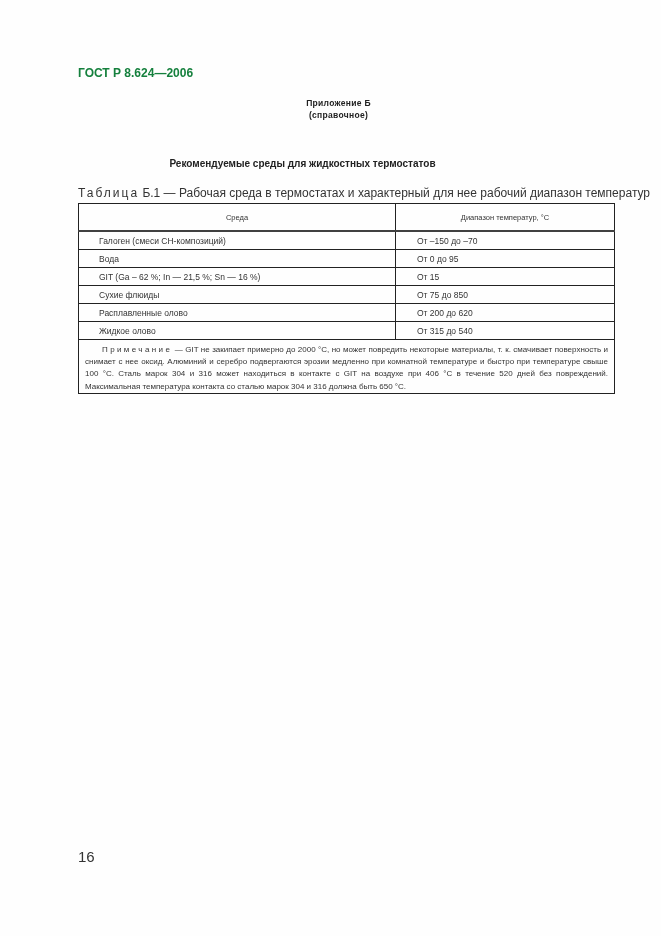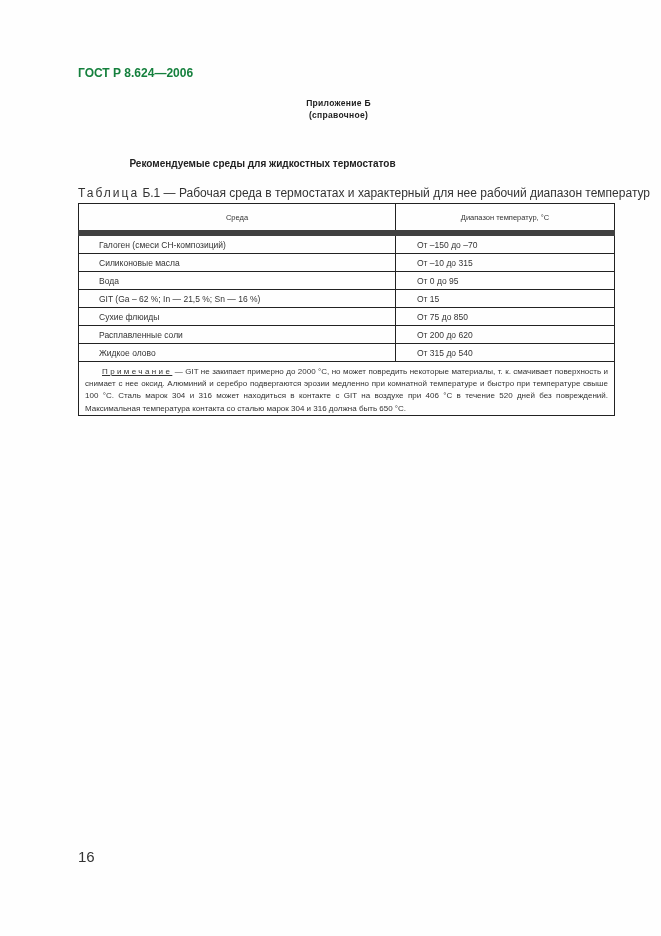--- a/index.html
+++ b/index.html
@@ -1,30 +1,30 @@
 <!DOCTYPE html>
 <html><head>
 <meta charset="utf-8">
 <style>
   html, body { margin:0; padding:0; background:#fefefe; }
   body { width:661px; height:936px; position:relative; font-family:"Liberation Sans", sans-serif; color:#222; overflow:hidden; }
   .abs { position:absolute; }
   .doc-code { left:78px; top:66px; font-size:12px; font-weight:bold; color:#15803d; }
   .appendix { left:8px; width:661px; text-align:center; font-size:8.5px; font-weight:bold; letter-spacing:0.3px; color:#222; }
-  .title { left:0; width:525px; top:158px; text-align:center; font-size:10px; font-weight:bold; color:#222; }
+  .title { left:0; width:525px; top:158px; text-align:center; font-size:10px; font-weight:bold; color:#222;padding-left:40px; }
   .caption { left:78px; top:186px; font-size:12px; color:#333; white-space:nowrap; }
   .spaced { letter-spacing:2px; }
   table.t { position:absolute; left:78px; top:203px; width:537px; border-collapse:collapse; font-size:8.5px; color:#333; }
   table.t td, table.t th { border:1px solid #222; padding:0; }
-  table.t th { font-weight:normal; height:26px; font-size:7.5px; text-align:center; border-bottom:6px solid #404040; }
+  table.t th { font-weight:normal; height:26px; font-size:7.5px; text-align:center; border-bottom:2px solid #404040; }
   table.t td { height:17px; }
   td.c1 { width:296px; padding-left:20px !important; }
   td.c2 { padding-left:21px !important; }
   td.note { height:60px; padding:4px 6px 0 6px !important; font-size:8px; line-height:12.2px; text-align:justify; vertical-align:top; color:#333; }
-  .note-lbl { letter-spacing:2.4px; margin-left:17px;text-decoration:underline; }
+  .note-lbl { letter-spacing:2.4px; margin-left:17px; }
   .pnum { left:78px; top:848px; font-size:15px; color:#333; }
 </style>
 </head>
 <body>
 
 <div class="abs doc-code">ГОСТ Р 8.624—2006</div>
 
 <div class="abs appendix" style="top:98px;">Приложение Б</div>
 <div class="abs appendix" style="top:110px;">(справочное)</div>
 
@@ -40,37 +40,33 @@
       <th>Среда</th>
       <th>Диапазон температур, °С</th>
     </tr>
   </thead>
   <tbody>
     <tr>
         <td class="c1">Галоген (смеси CH-композиций)</td>
         <td class="c2">От –150 до –70</td>
       </tr>
     <tr>
-        <td class="c1">Силиконовые масла</td>
-        <td class="c2">От –10 до 315</td>
-      </tr>
-    <tr>
         <td class="c1">Вода</td>
         <td class="c2">От 0 до 95</td>
       </tr>
     <tr>
         <td class="c1">GIT (Ga – 62 %; In — 21,5 %; Sn — 16 %)</td>
         <td class="c2">От 15</td>
       </tr>
     <tr>
         <td class="c1">Сухие флюиды</td>
         <td class="c2">От 75 до 850</td>
       </tr>
     <tr>
-        <td class="c1">Расплавленные соли</td>
+        <td class="c1">Расплавленные олово</td>
         <td class="c2">От 200 до 620</td>
       </tr>
     <tr>
         <td class="c1">Жидкое олово</td>
         <td class="c2">От 315 до 540</td>
       </tr>
     <tr>
       <td class="note" colspan="2"><span class="note-lbl">Примечание</span><span> — GIT не закипает примерно до 2000 °С, но может повредить некоторые материалы, т. к. смачивает поверхность и снимает с нее оксид. Алюминий и серебро подвергаются эрозии медленно при комнатной температуре и быстро при температуре свыше 100 °С. Сталь марок 304 и 316 может находиться в контакте с GIT на воздухе при 406 °С в течение 520 дней без повреждений. Максимальная температура контакта со сталью марок 304 и 316 должна быть 650 °С.</span></td>
     </tr>
   </tbody>

